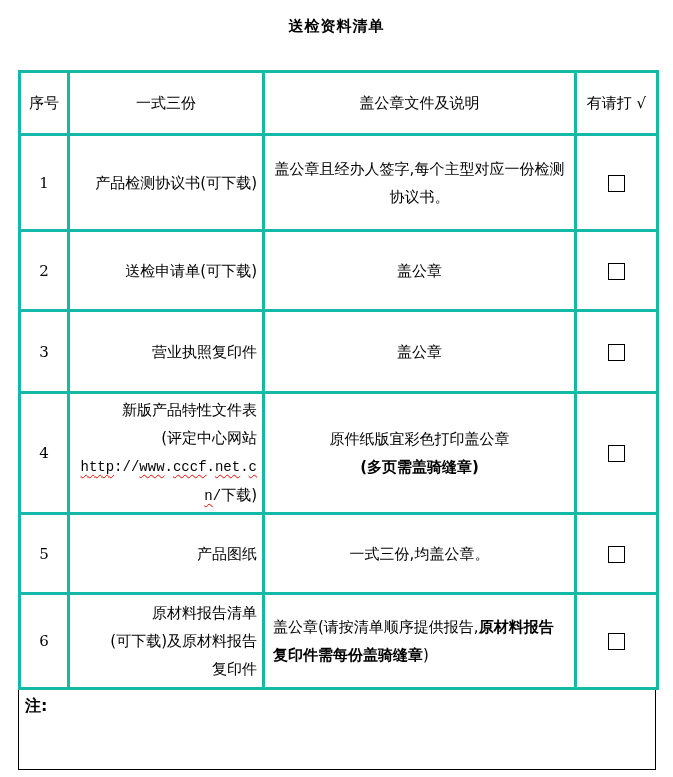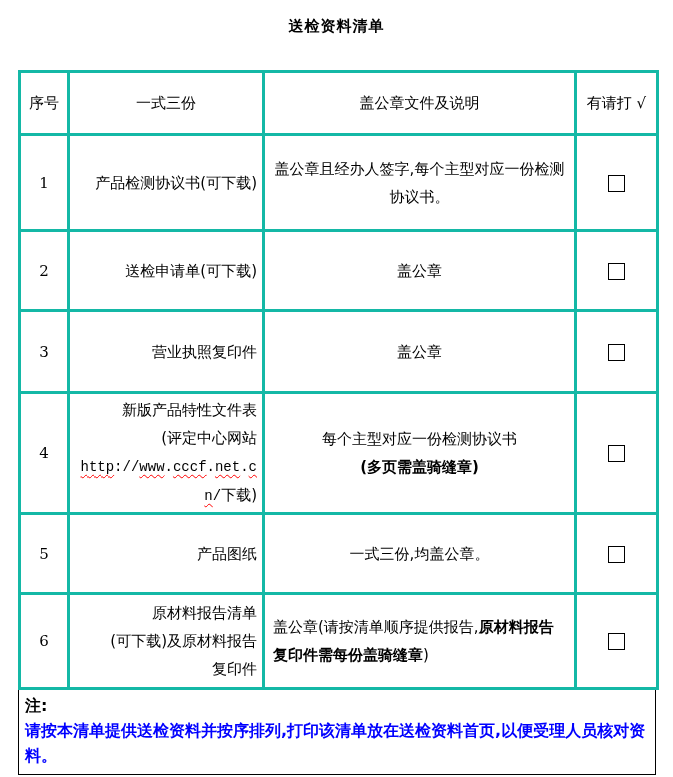--- a/index.html
+++ b/index.html
@@ -125,21 +125,21 @@
         <td class="num">3</td>
         <td class="name"><span>营业执照复印件</span></td>
         <td class="desc center"><span>盖公章</span></td>
         <td class="chk"><span class="checkbox"></span></td>
       </tr>
       <tr>
         <td class="num">4</td>
         <td class="name"><span>新版产品特性文件表
 (评定中心网站
 </span><span class="mono wavy">http</span><span class="mono">://</span><span class="mono wavy">www</span><span class="mono">.</span><span class="mono wavy">cccf</span><span class="mono">.</span><span class="mono wavy">net</span><span class="mono">.</span><span class="mono wavy">cn</span><span class="mono">/</span><span>下载)</span></td>
-        <td class="desc center"><span>每个主型对应一份检测协议书
+        <td class="desc center"><span>原件纸版宜彩色打印盖公章
 </span><span class="b">(多页需盖骑缝章)</span></td>
         <td class="chk"><span class="checkbox"></span></td>
       </tr>
       <tr>
         <td class="num">5</td>
         <td class="name"><span>产品图纸</span></td>
         <td class="desc center"><span>一式三份,均盖公章。</span></td>
         <td class="chk"><span class="checkbox"></span></td>
       </tr>
       <tr>
@@ -148,14 +148,13 @@
 (可下载)及原材料报告
 复印件</span></td>
         <td class="desc left"><span>盖公章(请按清单顺序提供报告,</span><span class="b">原材料报告复印件需每份盖骑缝章</span><span>)</span></td>
         <td class="chk"><span class="checkbox"></span></td>
       </tr>
     </tbody>
 </table>
 
 <div class="note">
   <span class="note-label">注:</span>
-  <span class="note-text" style="color: rgb(0, 0, 255);">请按本清单提供送检资料并按序排列,打印该清单放在送检资料首页,以便受理人员核对资料。</span>
 </div>
 
 </body></html>

